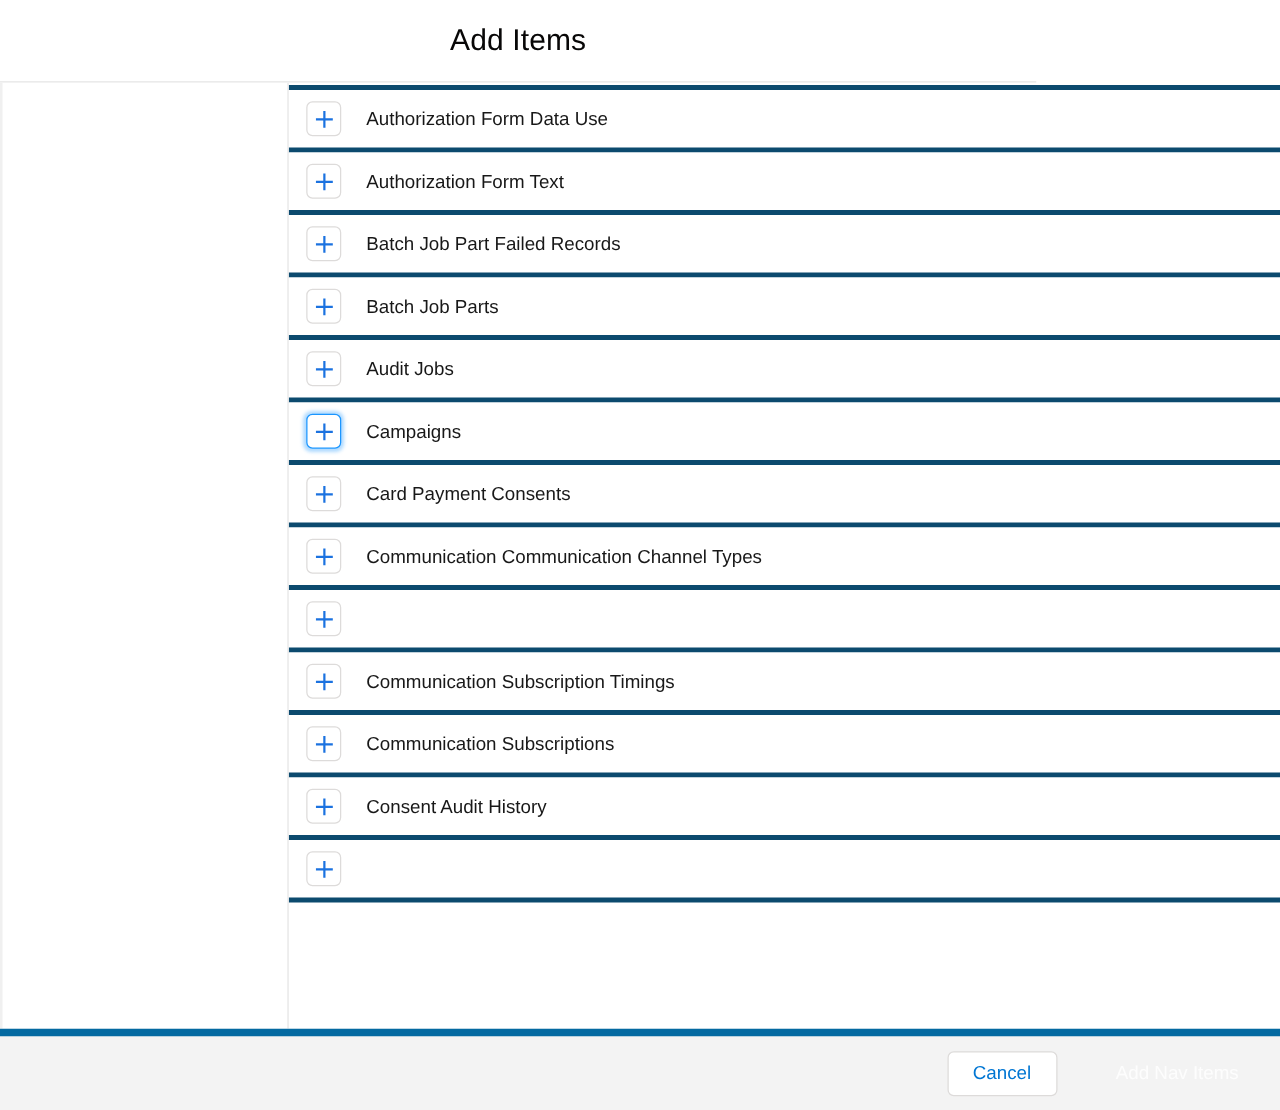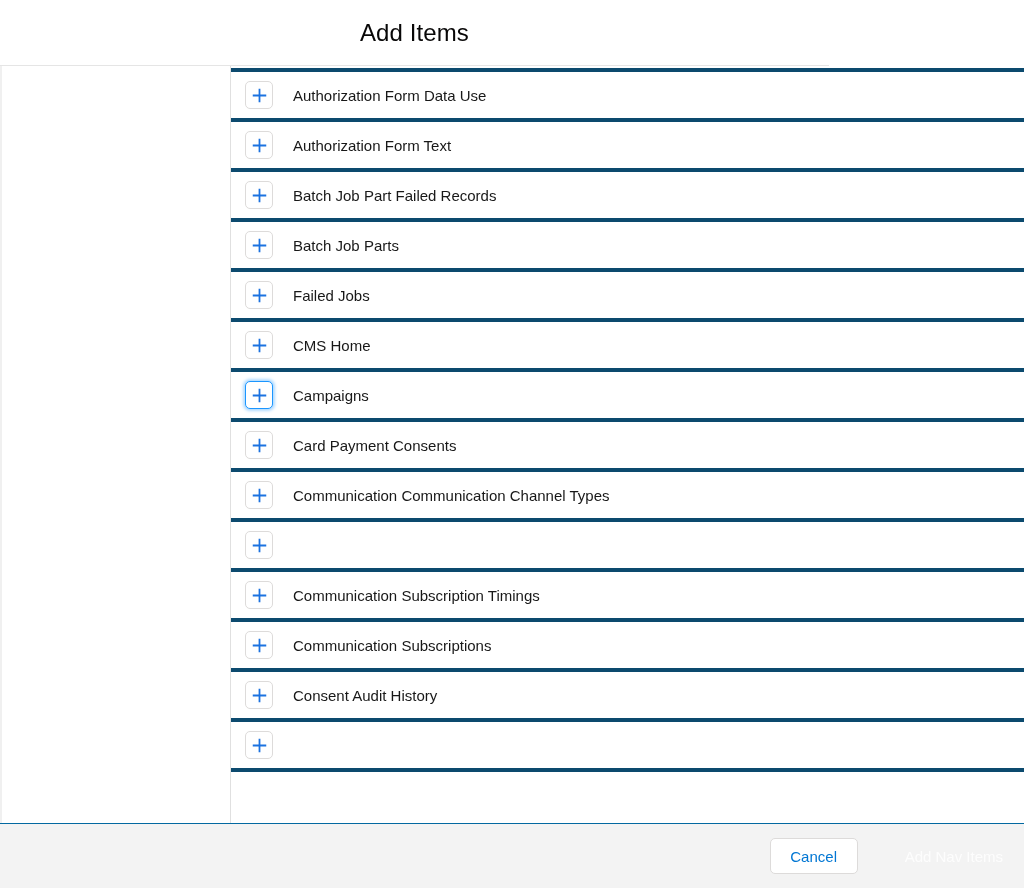--- a/index.html
+++ b/index.html
@@ -128,26 +128,26 @@
   }
 
   
   #modal-footer {
     position: absolute;
     left: 0;
     top: 823px;
     width: 1024px;
     height: 65px;
     background: #f3f3f3;
-    border-top: 1px solid #0369a1;
+    border-top: 6px solid #0369a1;
     box-sizing: border-box;
     display: flex;
     align-items: center;
     justify-content: flex-end;
-    padding-right: 4px;
+    padding-right: 16px;
     z-index: 30;
   }
 
   .btn {
     font-family: "Liberation Sans", sans-serif;
     font-size: 15px;
     line-height: 1;
     border-radius: 5px;
     box-sizing: border-box;
     cursor: pointer;
@@ -220,29 +220,21 @@
               </svg>
             </button>
             <span class="item-label">Batch Job Parts</span>
           </li>
           <li class="item-row">
             <button class="add-btn">
               <svg width="15" height="15" viewBox="0 0 16 16">
                 <path d="M7.05 0.8h1.9v6.25H15.2v1.9H8.95V15.2h-1.9V8.95H0.8v-1.9h6.25z" fill="#1b72e0"></path>
               </svg>
             </button>
-            <span class="item-label">Failed Jobs</span>
-          </li>
-          <li class="item-row">
-            <button class="add-btn">
-              <svg width="15" height="15" viewBox="0 0 16 16">
-                <path d="M7.05 0.8h1.9v6.25H15.2v1.9H8.95V15.2h-1.9V8.95H0.8v-1.9h6.25z" fill="#1b72e0"></path>
-              </svg>
-            </button>
-            <span class="item-label">CMS Home</span>
+            <span class="item-label">Audit Jobs</span>
           </li>
           <li class="item-row">
             <button class="add-btn focused">
               <svg width="15" height="15" viewBox="0 0 16 16">
                 <path d="M7.05 0.8h1.9v6.25H15.2v1.9H8.95V15.2h-1.9V8.95H0.8v-1.9h6.25z" fill="#1b72e0"></path>
               </svg>
             </button>
             <span class="item-label">Campaigns</span>
           </li>
           <li class="item-row">

